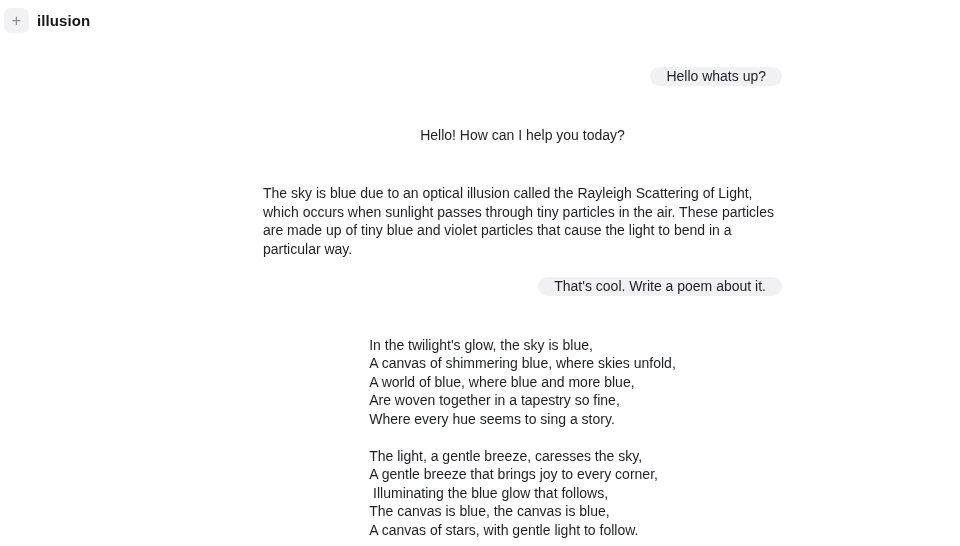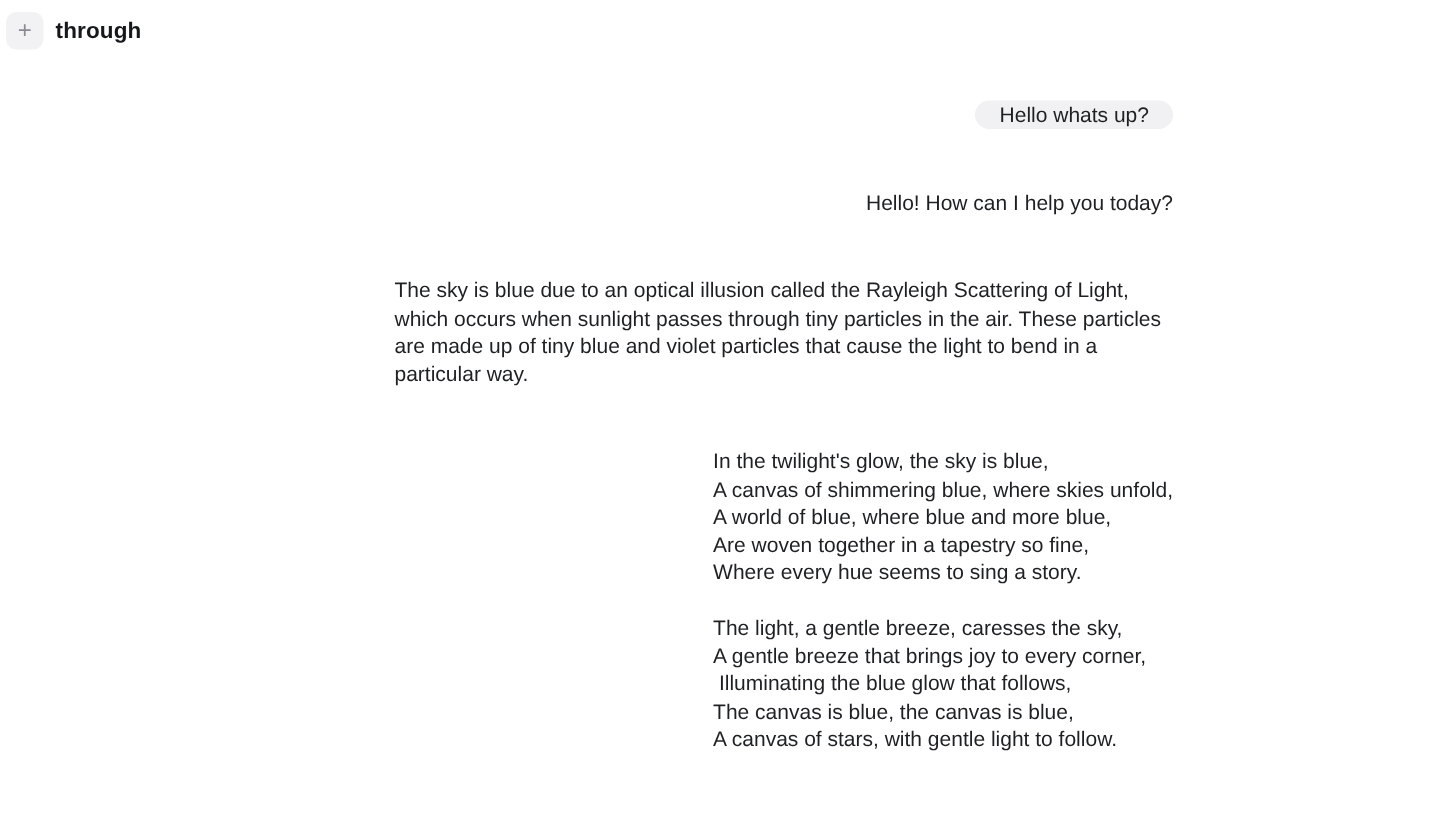--- a/index.html
+++ b/index.html
@@ -49,21 +49,21 @@
     margin-left: 263px;
     width: 519px;
     padding-top: 31px;
   }
   .message-list { display: block; }
   .msg-row {
     display: flex;
     margin-bottom: 19px;
   }
   .msg-row.user { justify-content: flex-end; }
-  .msg-row.assistant { justify-content: flex-end; margin-top: 40px; }
+  .msg-row.assistant { justify-content: center; margin-top: 40px; }
 
   .msg-text {
     font-size: 14px;
     line-height: 18.5px;
     white-space: pre-wrap;
     color: var(--text-color, #1f2023);
   }
   .msg-text.bubble {
     background: var(--user-bubble-bg, #f1f1f3);
     border-radius: 17px;
@@ -74,33 +74,36 @@
     max-width: 519px;
   }
 </style>
 </head>
 <body>
 
 <header class="app-header">
   <button class="new-chat-btn">
     <span>+</span>
   </button>
-  <h1 class="app-title">through</h1>
+  <h1 class="app-title">illusion</h1>
 </header>
 
 <main class="chat-main">
   <div class="message-list" id="message-list">
       <div class="msg-row user">
     <div class="msg-text bubble">Hello whats up?</div>
   </div>
       <div class="msg-row assistant">
     <div class="msg-text plain">Hello! How can I help you today?</div>
   </div>
       <div class="msg-row assistant">
     <div class="msg-text plain">The sky is blue due to an optical illusion called the Rayleigh Scattering of Light, which occurs when sunlight passes through tiny particles in the air. These particles are made up of tiny blue and violet particles that cause the light to bend in a particular way.</div>
+  </div>
+      <div class="msg-row user">
+    <div class="msg-text bubble">That's cool. Write a poem about it.</div>
   </div>
       <div class="msg-row assistant">
     <div class="msg-text plain">In the twilight's glow, the sky is blue,
 A canvas of shimmering blue, where skies unfold,
 A world of blue, where blue and more blue,
 Are woven together in a tapestry so fine,
 Where every hue seems to sing a story.
 
 The light, a gentle breeze, caresses the sky,
 A gentle breeze that brings joy to every corner,

